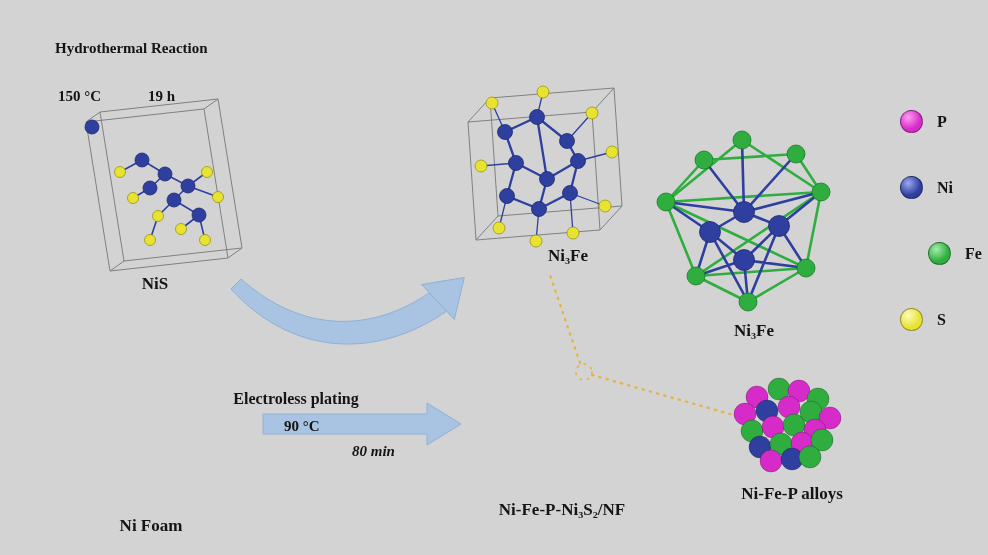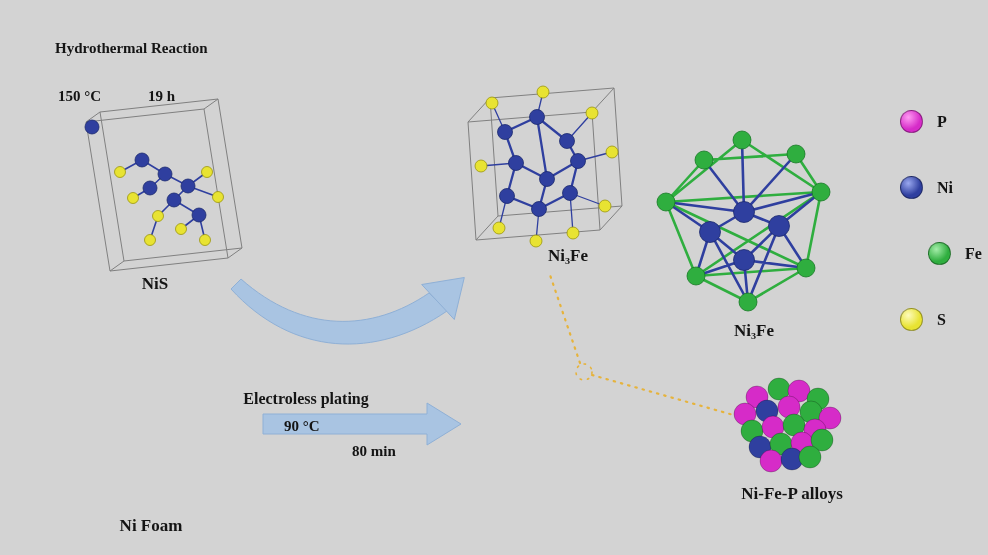--- a/index.html
+++ b/index.html
@@ -196,24 +196,25 @@
       <circle class="atom-fe cl" cx="810" cy="457" r="11"></circle>
     </g>
   </svg>
 
   <div class="lbl fs15" style="left:55px;top:40px;">Hydrothermal Reaction</div>
   <div class="lbl fs15" style="left:58px;top:88px;">150 °C</div>
   <div class="lbl fs15" style="left:148px;top:88px;">19 h</div>
   <div class="lbl fs17 center" style="left:155px;top:274px;">NiS</div>
   <div class="lbl fs17 center" style="left:568px;top:246px;">Ni₃Fe</div>
   <div class="lbl fs17 center" style="left:722px;top:321px;margin-left:32px;">Ni₃Fe</div>
-  <div class="lbl fs16 center" style="left:306px;top:390px;">Electroless plating</div>
+  <div class="lbl fs16 center" style="left:296px;top:390px;">Electroless plating</div>
   <div class="lbl fs15" style="left:284px;top:418px;">90 °C</div>
-  <div class="lbl fs15" style="left:352px;top:443px;">80 min</div>
+  <div class="lbl fs15" style="left:352px;top:443px;font-style:italic;">80 min</div>
   <div class="lbl fs17 center" style="left:151px;top:516px;">Ni Foam</div>
+  <div class="lbl fs17 center" style="left:562px;top:500px;">Ni-Fe-P-Ni₃S₂/NF</div>
   <div class="lbl fs17 center" style="left:792px;top:484px;">Ni-Fe-P alloys</div>
 
   <div>
     <div class="legend-item" style="left:900px;top:110px;">
       <span class="swatch p"></span>
       <span class="lbl fs16" style="position:static;">P</span>
     </div>
     <div class="legend-item" style="left:900px;top:176px;">
       <span class="swatch ni"></span>
       <span class="lbl fs16" style="position:static;">Ni</span>

